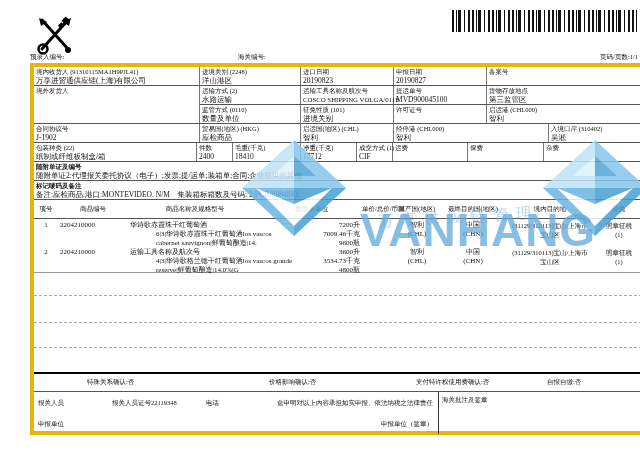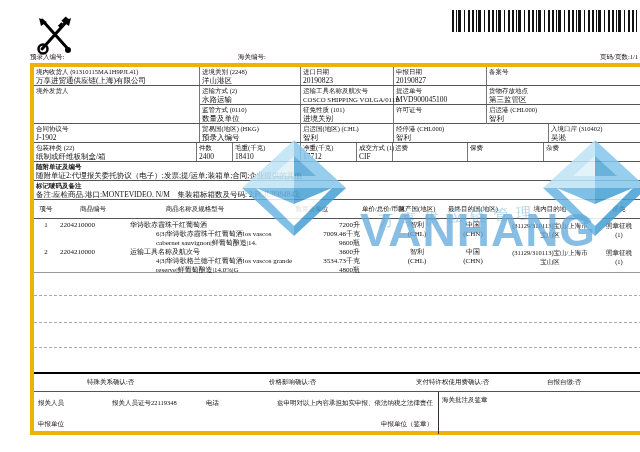--- a/index.html
+++ b/index.html
@@ -137,21 +137,21 @@
       </div>
     </div>
 
     <div class="r h19">
       <div class="c" style="width:166px;">
         <div class="lbl">合同协议号</div>
         <div class="val">J-1902</div>
       </div>
       <div class="c" style="width:101px;">
         <div class="lbl">贸易国(地区) (HKG)</div>
-        <div class="val">预录入编号</div>
+        <div class="val">应检商品</div>
       </div>
       <div class="c" style="width:93px;">
         <div class="lbl">启运国(地区) (CHL)</div>
         <div class="val">智利</div>
       </div>
       <div class="c" style="width:155px;">
         <div class="lbl">经停港 (CHL000)</div>
         <div class="val">智利</div>
       </div>
       <div class="c" style="width:93px;">

